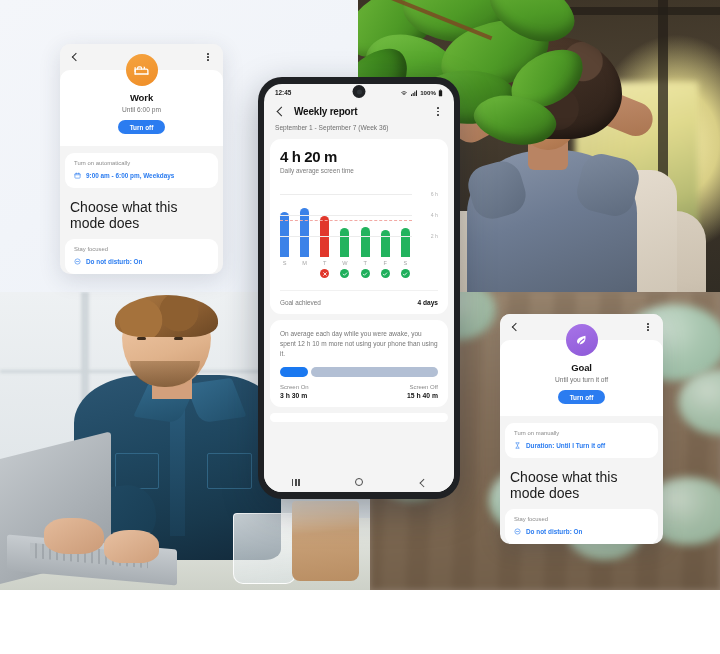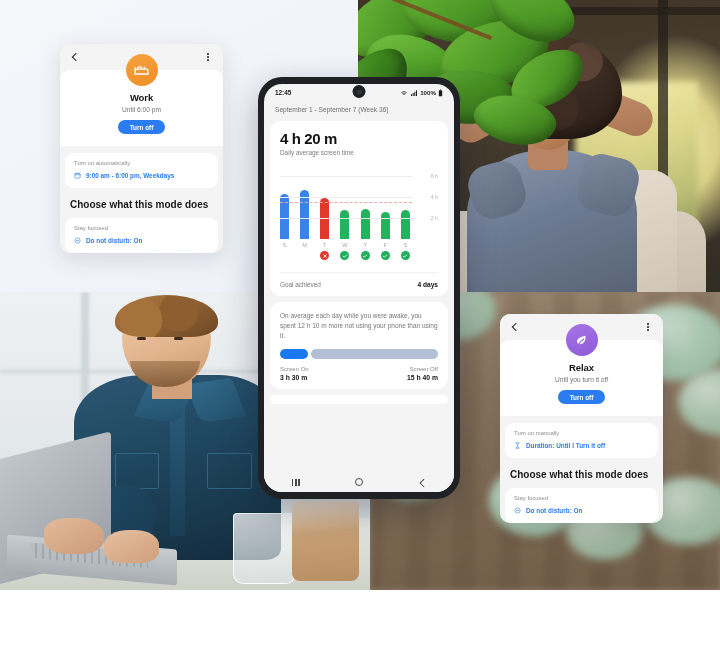--- a/index.html
+++ b/index.html
@@ -436,21 +436,21 @@
   }
   .sect-label {
     font-size: 5.9px; color: #8d8d8d; margin-bottom: 6px;
   }
   .sect-row {
     display: flex; align-items: center; gap: 5px;
     font-size: 6.4px; color: #2b7cf0; font-weight: 600;
   }
   .mini-ico { width: 7px; height: 7px; flex: 0 0 auto; }
   .sect-head {
-    font-size: 10px; font-weight: 700; color: #1a1a1a;
+    font-size: 14px; font-weight: 400; color: #1a1a1a;
     padding: 11px 10px 8px;
   }
 
   
   .phone {
     position: absolute;
     left: 258px; top: 77px;
     width: 202px; height: 422px;
     background: #1f2124;
     border-radius: 24px;
@@ -776,21 +776,21 @@
           <i></i>
         </div>
     </div>
     <div class="mode-hero">
       <div class="mode-avatar av-relax">
         <svg width="17" height="17" viewBox="0 0 24 24" fill="none">
           <path d="M17.5 5.2c.9 5.6-1.1 10-5.6 11.6-2.6.9-5 .1-5.9-1.9-1.1-2.6.6-5.6 3.8-7.3 2.3-1.2 5-2 7.7-2.4Z" fill="#fff"></path>
           <path d="M7.4 18.4c1.6-3.6 4.3-6.4 8-8.6" stroke="#9B63E0" stroke-width="1.6" stroke-linecap="round"></path>
         </svg>
       </div>
-      <div class="mode-title">Relax</div>
+      <div class="mode-title">Goal</div>
       <div class="mode-sub">Until you turn it off</div>
       <div class="btn-turnoff">Turn off</div>
     </div>
     <div class="sect-gap"></div>
     <div class="sect-box">
       <div class="sect-label">Turn on manually</div>
       <div class="sect-row">
         <svg class="mini-ico" viewBox="0 0 24 24" fill="none">
           <path d="M7 3h10M7 21h10" stroke="#2B7CF0" stroke-width="2" stroke-linecap="round"></path>
           <path d="M7.5 3c0 4 4.5 5.4 4.5 9s-4.5 5-4.5 9M16.5 3c0 4-4.5 5.4-4.5 9s4.5 5 4.5 9" stroke="#2B7CF0" stroke-width="1.8" stroke-linecap="round"></path>
@@ -830,20 +830,29 @@
             <rect x="18" y="4" width="3" height="17" fill="#1b1b1b"></rect>
           </svg>
           <span class="sb-pct">100%</span>
           <svg width="5" height="8" viewBox="0 0 12 24">
             <rect x="1" y="4" width="10" height="18" rx="2" fill="#1b1b1b"></rect>
             <rect x="4" y="1.5" width="4" height="2.5" rx="1" fill="#1b1b1b"></rect>
           </svg>
         </div>
       </div>
 
+      <div class="appbar">
+        <div class="ico-back"></div>
+        <div class="app-title">Weekly report</div>
+        <div class="ico-kebab">
+            <i></i>
+            <i></i>
+            <i></i>
+          </div>
+      </div>
 
       <div class="daterange">September 1 - September 7 (Week 36)</div>
 
       <div class="scrollarea">
 
         <div class="p-card">
           <div class="big-time">
             <span>4 h</span>
             <span>20 m</span>
           </div>

